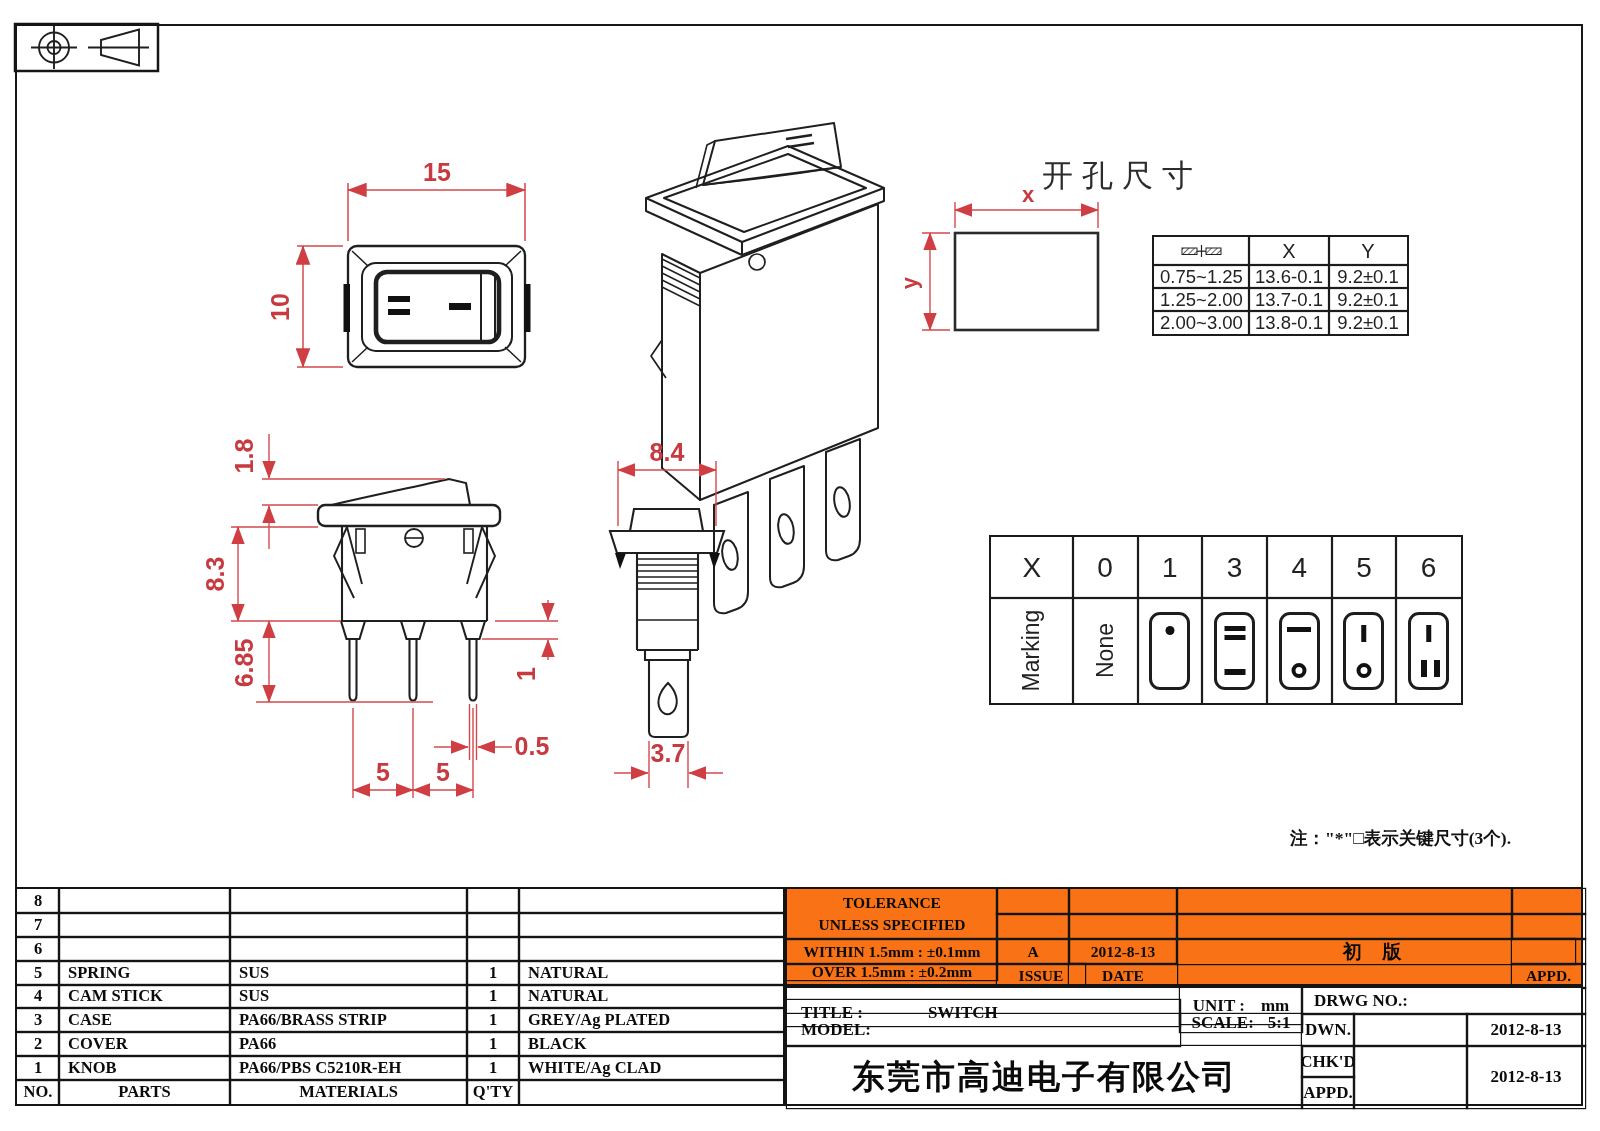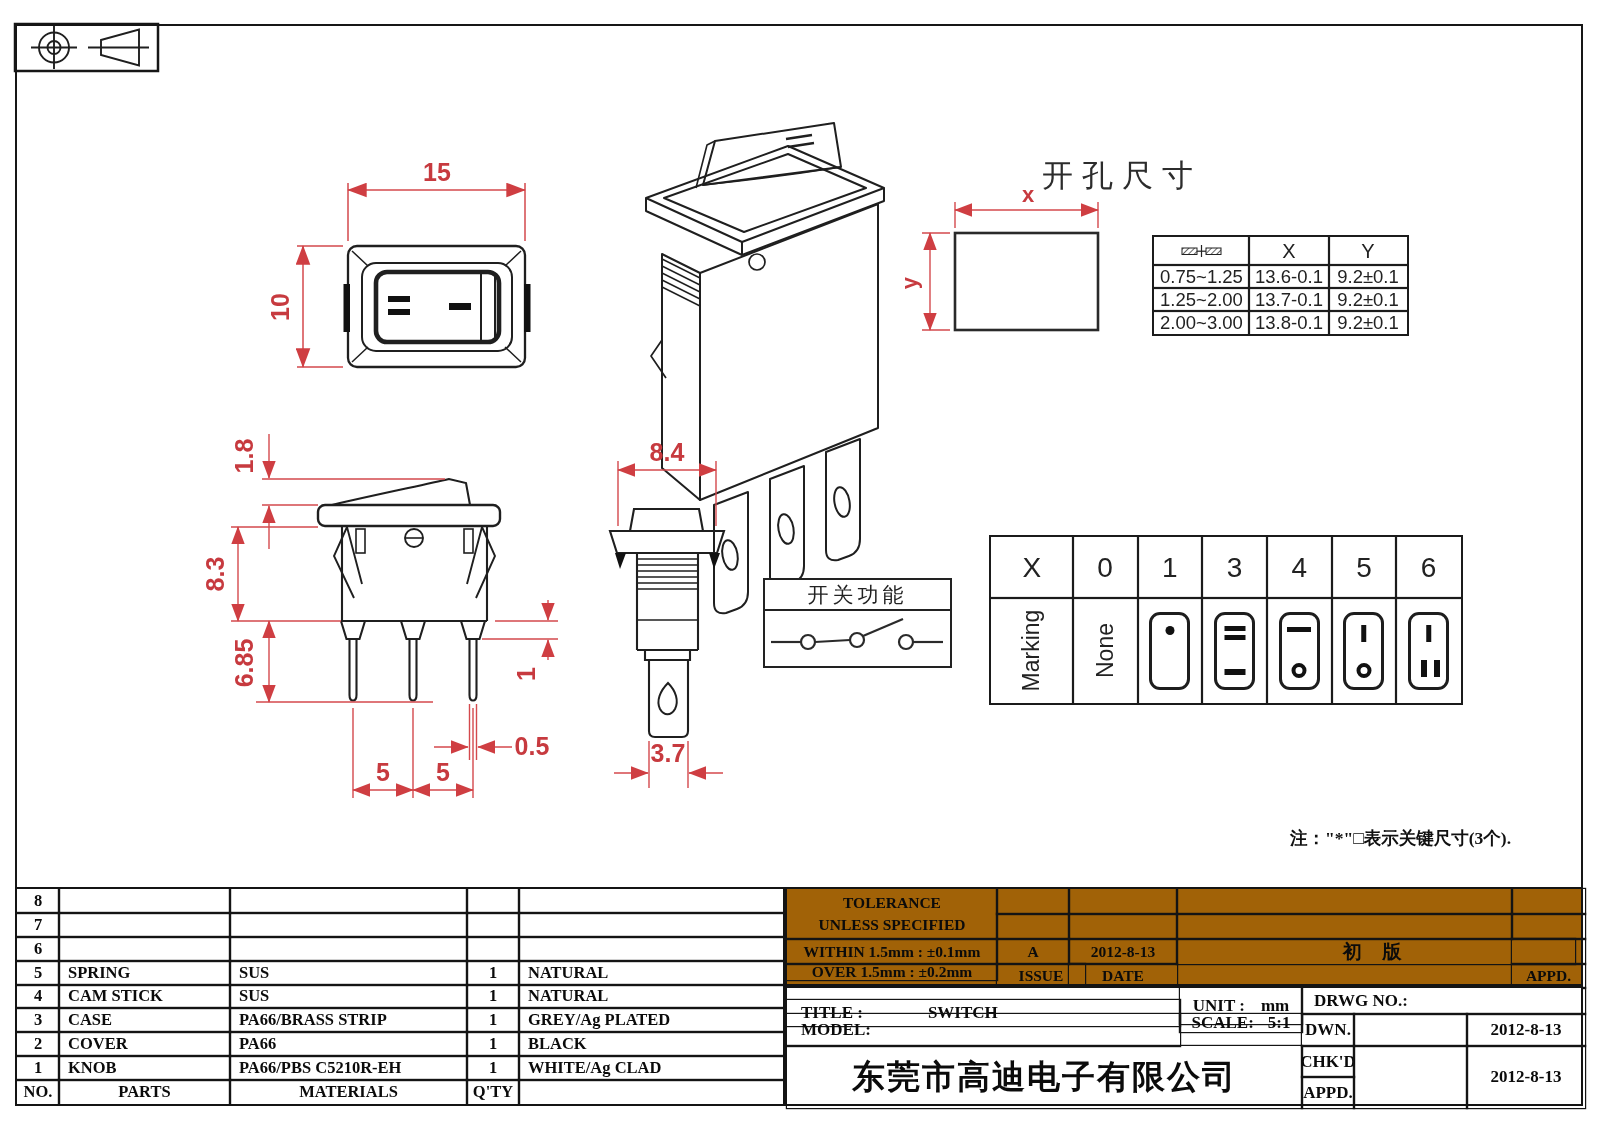--- a/index.html
+++ b/index.html
@@ -53,21 +53,21 @@
   .parts-table{position:absolute;left:15px;top:887px;width:770px;height:219px;
     border:2.4px solid #141414;box-sizing:border-box;display:grid;
     grid-template-columns:42px 171px 237px 52px auto;grid-template-rows:repeat(9,1fr);background:#fff;}
   .pc{box-shadow:0 0 0 1.2px #141414;display:flex;align-items:center;
     font-family:"Liberation Serif",serif;font-weight:bold;font-size:16.5px;color:#0b0b0b;
     padding:0 9px;box-sizing:border-box;white-space:nowrap;}
   .pc.ctr{justify-content:center;padding:0;}
 
   
   .tol-block{position:absolute;left:785px;top:887px;width:798px;height:99px;
-    border:2.4px solid #141414;box-sizing:border-box;background:#a16207;text-align:right;}
+    border:2.4px solid #141414;box-sizing:border-box;background:#f97316;text-align:right;}
   .tb{position:absolute;box-shadow:0 0 0 1.2px #141414;display:flex;align-items:center;
     justify-content:center;font-family:"Liberation Serif",serif;font-weight:bold;
     font-size:15.5px;color:#0b0b0b;white-space:nowrap;box-sizing:border-box;}
 
   
   .title-block{position:absolute;left:785px;top:986px;width:798px;height:120px;
     border:2.4px solid #141414;box-sizing:border-box;background:#fff;}
   .tt{position:absolute;box-shadow:0 0 0 1.2px #141414;display:flex;align-items:center;
     font-family:"Liberation Serif",serif;font-weight:bold;font-size:17px;color:#0b0b0b;
     white-space:nowrap;box-sizing:border-box;}
@@ -248,34 +248,20 @@
     <div class="ct-cell">13.6-0.1</div>
     <div class="ct-cell">9.2±0.1</div>
     <div class="ct-cell">1.25~2.00</div>
     <div class="ct-cell">13.7-0.1</div>
     <div class="ct-cell">9.2±0.1</div>
     <div class="ct-cell">2.00~3.00</div>
     <div class="ct-cell">13.8-0.1</div>
     <div class="ct-cell">9.2±0.1</div>
   </div>
 
-  <div class="fn-box">
-    <div class="fn-title">开关功能</div>
-    <svg width="184" height="56" viewBox="0 0 184 56">
-      <g stroke="#2a2a2a" stroke-width="2.2" fill="#fff">
-        <path d="M6,31 H36" fill="none"></path>
-        <circle cx="43" cy="31" r="7"></circle>
-        <path d="M50,31 L85,29" fill="none"></path>
-        <circle cx="92" cy="29" r="7"></circle>
-        <path d="M98,25 L138,8" fill="none"></path>
-        <circle cx="141" cy="31" r="7"></circle>
-        <path d="M148,31 H178" fill="none"></path>
-      </g>
-    </svg>
-  </div>
 
   <div class="marking-table">
     <div class="mk-cell mk-head">X</div>
     <div class="mk-cell mk-head">0</div>
     <div class="mk-cell mk-head">1</div>
     <div class="mk-cell mk-head">3</div>
     <div class="mk-cell mk-head">4</div>
     <div class="mk-cell mk-head">5</div>
     <div class="mk-cell mk-head">6</div>
 

